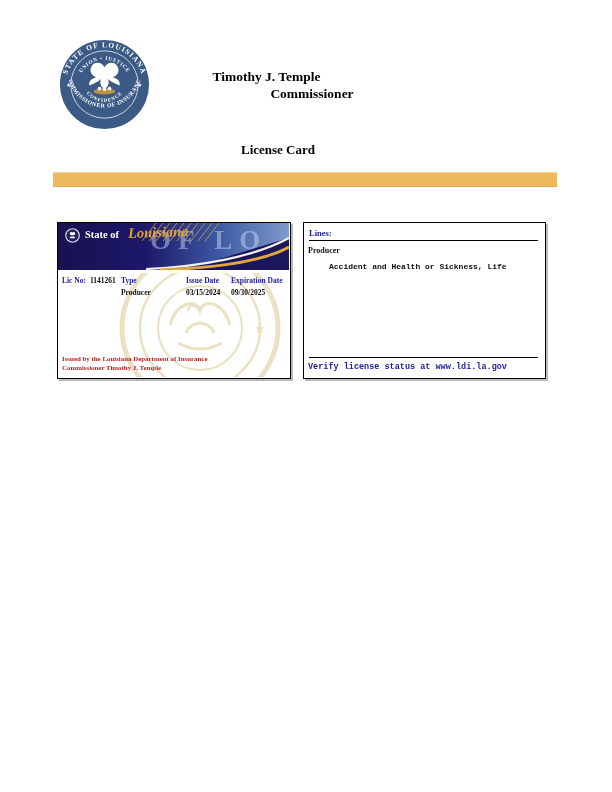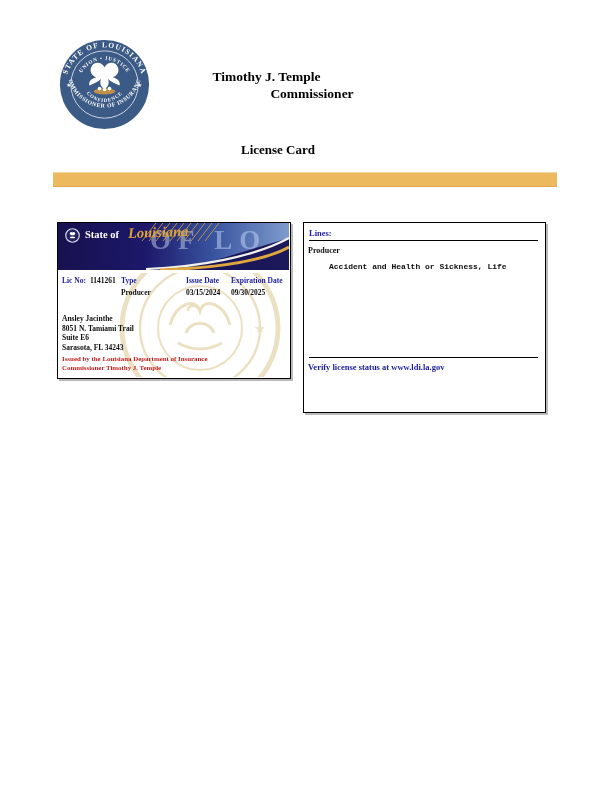--- a/index.html
+++ b/index.html
@@ -21,21 +21,21 @@
     font-size:13.5px;font-weight:bold;color:#000;margin-left:6px;}
   .hdr-pagetitle{position:absolute;left:0;top:142px;width:556px;text-align:center;
     font-size:13px;font-weight:bold;color:#000;}
   .gold-bar{position:absolute;left:53px;top:172px;width:504px;height:13px;
     background:#ecb95e;border-top:1px solid #f3d79c;border-bottom:1px solid #e0a94c;}
 
   
   .card{position:absolute;top:222px;background:#fff;border:1.5px solid #000;
     box-shadow:2px 2px 0 rgba(130,130,130,.55);box-sizing:border-box;}
   .license-card{left:57px;width:234px;height:157px;overflow:hidden;}
-  .lines-card{left:303px;width:243px;height:191px;}
+  .lines-card{left:303px;width:243px;height:157px;}
 
   
   .banner{position:absolute;left:0;top:0;width:231px;height:47px;overflow:hidden;
     background:linear-gradient(90deg,#17114f 0%,#1d186a 38%,#3a55a0 68%,#7f9bcc 100%);}
   .banner-wm{position:absolute;left:92px;top:2px;font-size:27px;font-weight:bold;
     letter-spacing:7px;color:rgba(205,220,245,.48);white-space:nowrap;}
   .banner-stateof{position:absolute;left:27px;top:6px;font-size:10.5px;color:#fff;font-weight:bold;}
   .banner-la{position:absolute;left:70px;top:1px;font-size:14.5px;color:#e0a338;
     font-weight:bold;font-style:italic;transform:rotate(-2deg);}
   .banner-title{position:absolute;left:3px;top:21px;font-size:14px;color:#f4f4ef;
@@ -52,21 +52,21 @@
     color:#0d0d0d;line-height:9.6px;}
   .issued{position:absolute;left:4px;top:132px;z-index:2;font-size:6.9px;font-weight:bold;
     color:#bf1f1f;line-height:8.8px;}
 
   
   .lines-hd{position:absolute;left:5px;top:5px;font-size:8.5px;font-weight:bold;color:#1c1ca0;}
   .lines-rule-top{position:absolute;left:5px;top:17px;width:229px;border-top:1px solid #000;}
   .lines-type{position:absolute;left:4px;top:23px;font-size:8px;font-weight:bold;color:#0d0d0d;}
   .lines-list{position:absolute;left:25px;top:39px;font-size:8px;font-weight:bold;color:#0d0d0d;font-family:Liberation Mono, monospace;}
   .lines-rule-bot{position:absolute;left:5px;top:134px;width:229px;border-top:1px solid #000;}
-  .verify{position:absolute;left:4px;top:139px;font-size:8.5px;font-weight:bold;color:#1c1ca0;}
+  .verify{position:absolute;left:4px;top:139px;font-size:8.5px;font-weight:bold;color:#1c1ca0;font-family:Liberation Mono, monospace;}
 </style>
 </head>
 <body>
 
 <div class="page">
 
   <svg class="hdr-seal" viewBox="0 0 100 100">
     <circle cx="50" cy="50" r="49" fill="#3b5a86"></circle>
     <circle cx="50" cy="50" r="37" fill="none" stroke="#ffffff" stroke-width="0.8"></circle>
     <defs>
@@ -151,26 +151,20 @@
     <span class="fld blue" style="left:4px;top:53px">Lic No:</span>
     <span class="fld blk" style="left:32px;top:53px">1141261</span>
     <span class="fld blue" style="left:63px;top:53px">Type</span>
     <span class="fld blue" style="left:128px;top:53px">Issue Date</span>
     <span class="fld blue" style="left:173px;top:53px">Expiration Date</span>
 
     <span class="fld blk" style="left:63px;top:65px">Producer</span>
     <span class="fld blk" style="left:128px;top:65px">03/15/2024</span>
     <span class="fld blk" style="left:173px;top:65px">09/30/2025</span>
 
-    <div class="addr">
-      <div>Ansley Jacinthe</div>
-      <div>8051 N. Tamiami Trail</div>
-      <div>Suite E6</div>
-      <div>Sarasota, FL 34243</div>
-    </div>
 
     <div class="issued">
       <div>Issued by the Louisiana Department of Insurance</div>
       <div>Commissioner Timothy J. Temple</div>
     </div>
   </div>
 
   <div class="card lines-card">
     <span class="lines-hd">Lines:</span>
     <div class="lines-rule-top"></div>

